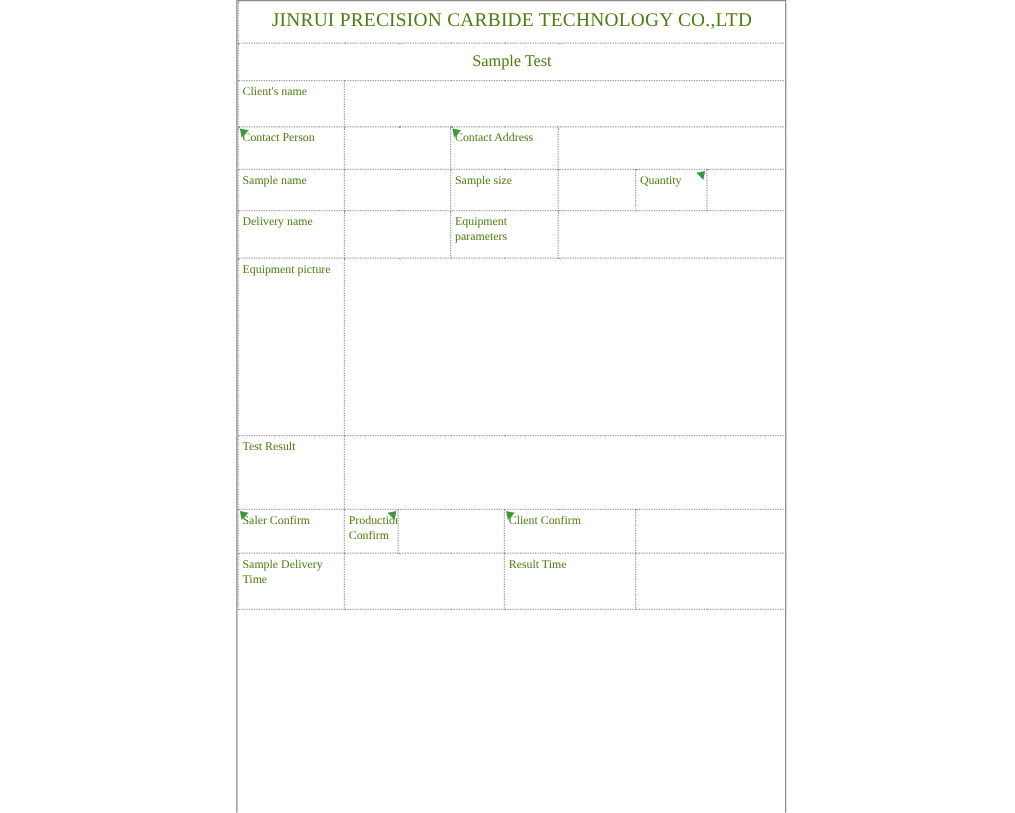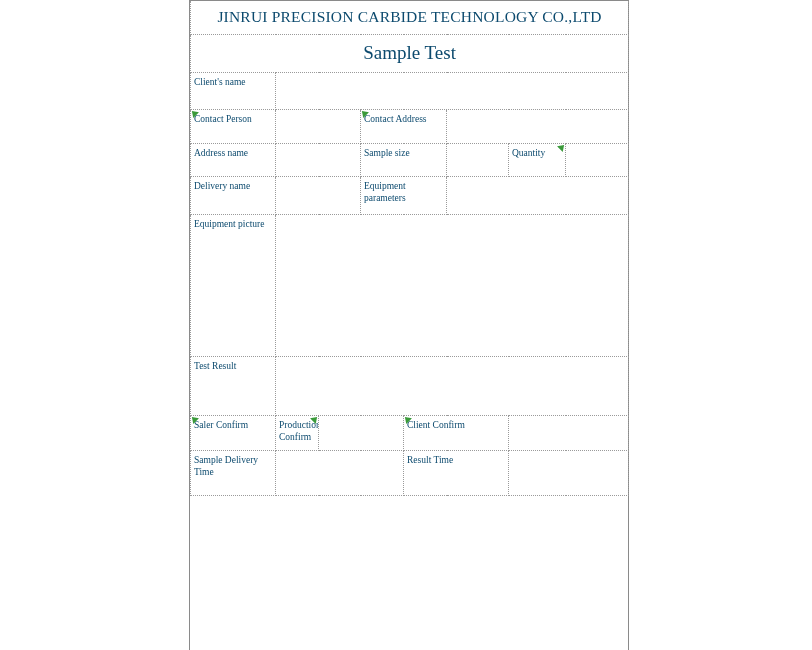--- a/index.html
+++ b/index.html
@@ -27,38 +27,38 @@
     width: 100%;
     border-collapse: collapse;
     table-layout: fixed;
   }
   .doc-table td {
     border: 1px dotted #9a9a9a;
     vertical-align: top;
     padding: 4px 3px 2px 3px;
     font-size: 9.5px;
     line-height: 1.25;
-    color: #0c4a6e;
+    color: #4d7c0f;
     position: relative;
     overflow: hidden;
   }
   
   td.company {
     border: 1px dotted #9a9a9a;
     border-top: 1px solid #8a8a8a;
     text-align: center;
     font-size: 15.5px;
     font-weight: normal;
     letter-spacing: 0.2px;
     padding: 6px 4px 6px 4px;
     line-height: 1.35;
   }
   td.subject {
     text-align: center;
-    font-size: 19px;
+    font-size: 13px;
     padding: 6px 4px 7px 4px;
   }
   td.label {
     font-size: 9.5px;
   }
   td.blank { }
   
   .handle {
     position: absolute;
     width: 0;
@@ -114,21 +114,21 @@
       </td>
       <td class="blank" colspan="2"></td>
       <td class="label" colspan="2">
         <span class="handle tl"></span>
         <span>Contact Address</span>
       </td>
       <td class="blank" colspan="3"></td>
     </tr>
 
     <tr style="height:33px">
-      <td class="label">Address name</td>
+      <td class="label">Sample name</td>
       <td class="blank" colspan="2"></td>
       <td class="label" colspan="2">Sample size</td>
       <td class="blank"></td>
       <td class="label">
         <span class="handle tr"></span>
         <span>Quantity</span>
       </td>
       <td class="blank"></td>
     </tr>
 

